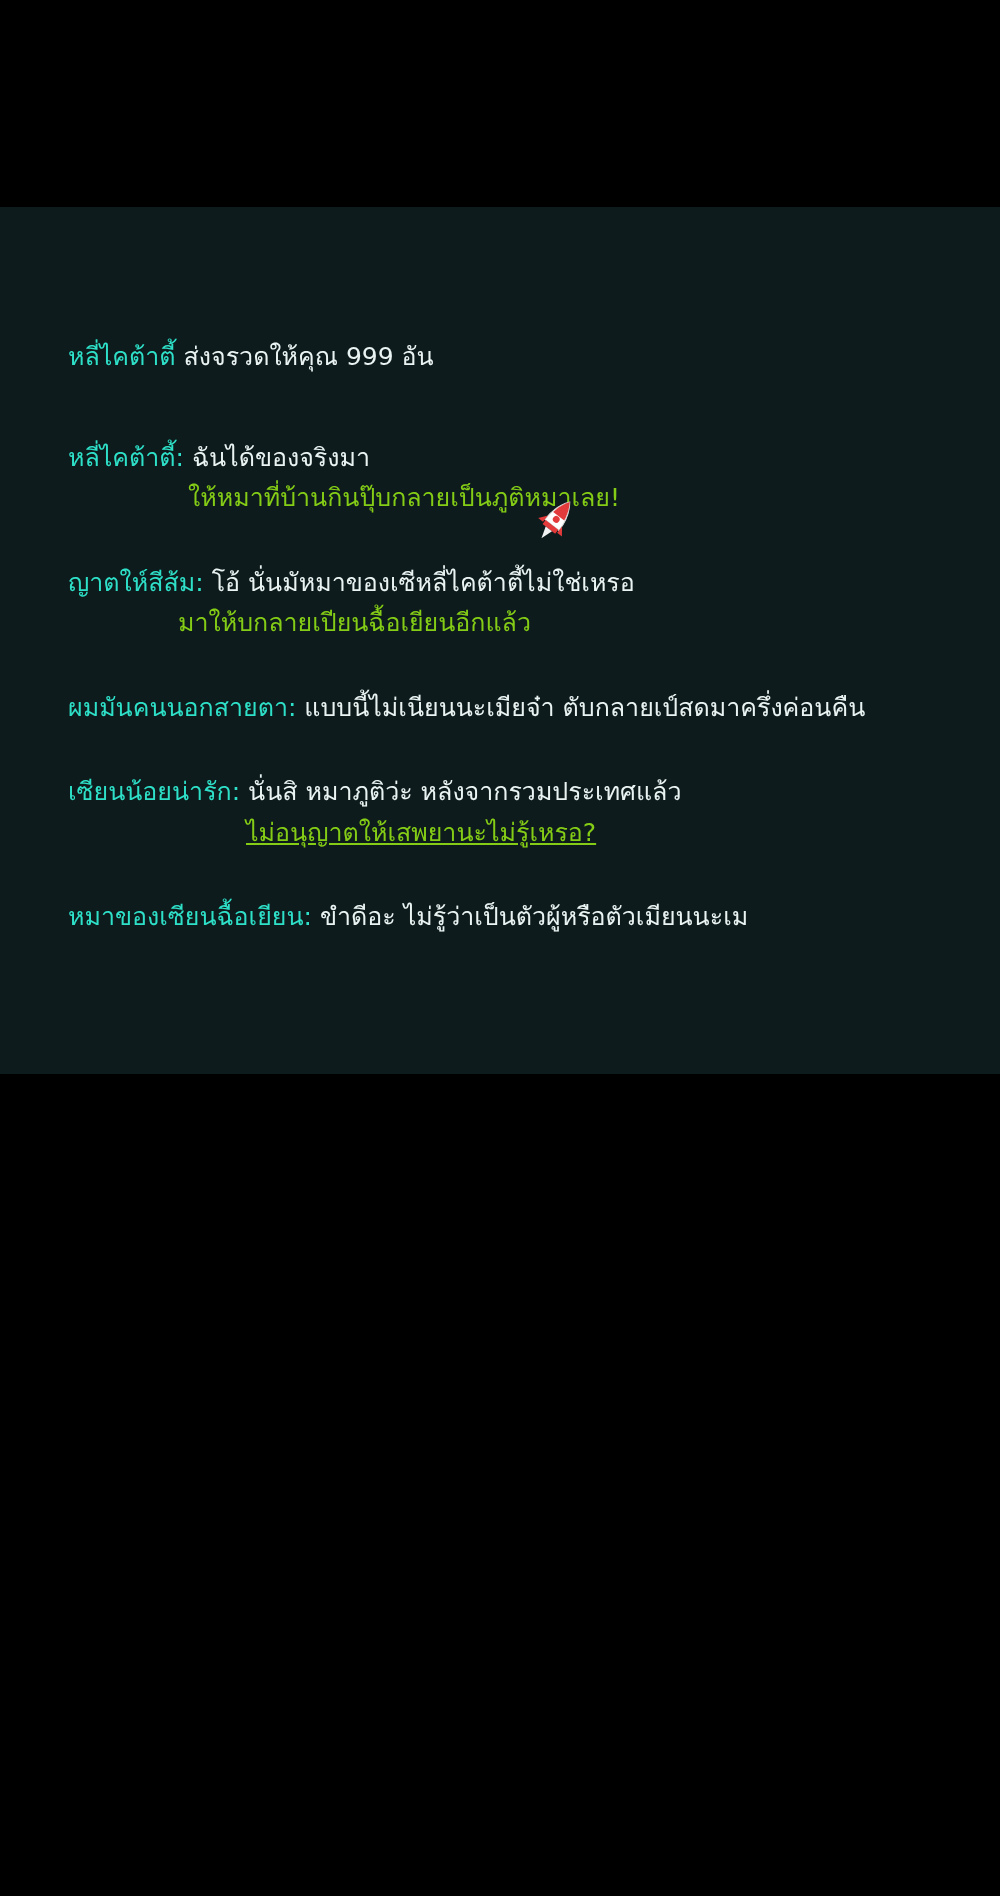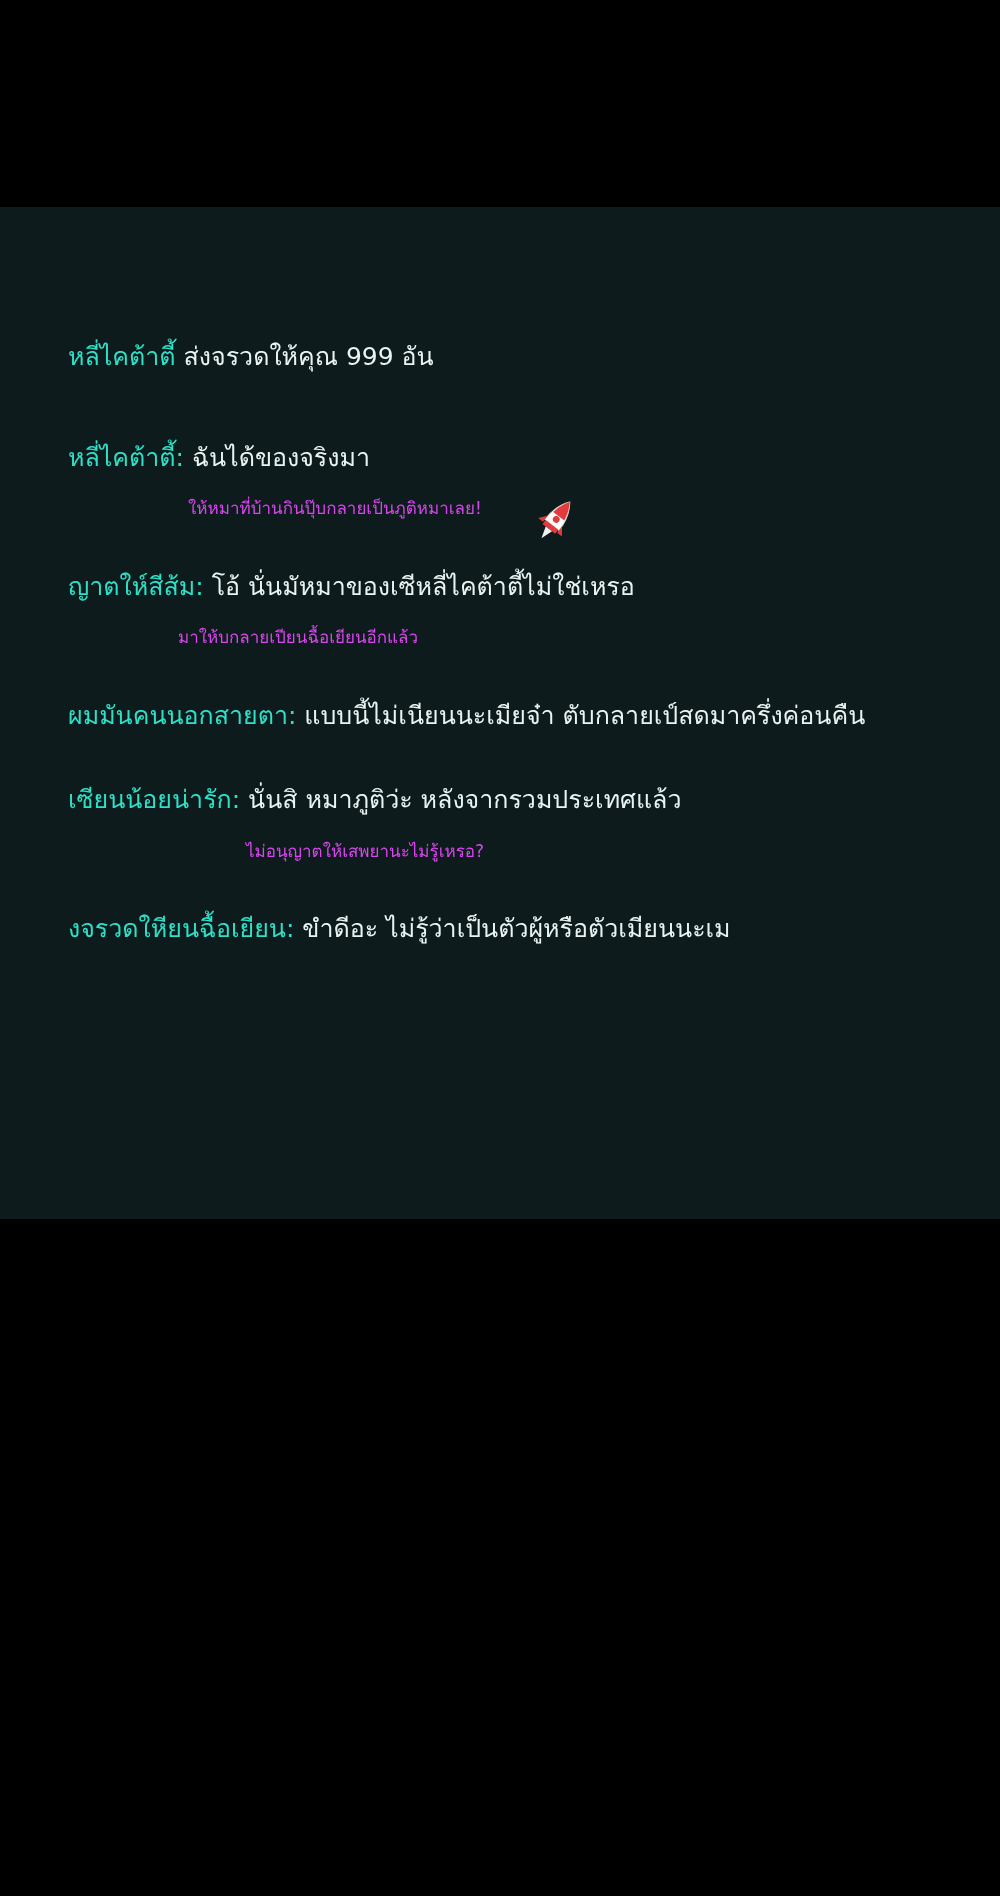--- a/index.html
+++ b/index.html
@@ -17,21 +17,21 @@
     position: relative;
     width: 1000px;
     height: 1896px;
     background: #000000;
   }
   .panel {
     position: absolute;
     left: 0;
     top: 207px;
     width: 1000px;
-    height: 1012px;
+    height: 867px;
     background: #0d1b1c;
   }
   .comment-list {
     position: absolute;
     left: 0;
     top: 0;
     width: 1000px;
     padding-top: 130px;
     box-sizing: border-box;
   }
@@ -50,28 +50,27 @@
     color: #2ee0c8;
     font-size: 25px;
     white-space: nowrap;
   }
   .body-text {
     color: #e9f3f2;
     font-size: 25px;
   }
   .indent-line {
     display: block;
-    color: #d946ef;
-    font-size: 17px;
-    margin-top: 17px;
+    color: #84cc16;
+    font-size: 25px;
   }
   .ind-1 { padding-left: 110px; }
   .ind-2 { padding-left: 120px; }
   .ind-3 { padding-left: 228px; }
-  .ind-4 { padding-left: 178px; }
+  .ind-4 { padding-left: 178px; text-decoration: underline; }
   .rocket {
     position: absolute;
     left: 532px;
     top: 288px;
     width: 46px;
     height: 52px;
   }
   .rocket svg { display: block; }
 </style>
 </head>
@@ -104,21 +103,21 @@
         <span class="body-text">แบบนี้ไม่เนียนนะเมียจ๋า ตับกลายเป์สดมาครึ่งค่อนคืน</span>
       </div>
 
       <div class="comment">
         <span class="author">เซียนน้อยน่ารัก:</span>
         <span class="body-text">นั่นสิ หมาภูติว่ะ หลังจากรวมประเทศแล้ว</span>
         <span class="indent-line ind-4">ไม่อนุญาตให้เสพยานะไม่รู้เหรอ?</span>
       </div>
 
       <div class="comment">
-        <span class="author">งจรวดใหียนฉื้อเยียน:</span>
+        <span class="author">หมาของเซียนฉื้อเยียน:</span>
         <span class="body-text">ขำดีอะ ไม่รู้ว่าเป็นตัวผู้หรือตัวเมียนนะเม</span>
       </div>
 
     </div>
 
     <div class="rocket">
       <svg width="46" height="52" viewBox="0 0 46 52">
         <g transform="rotate(38 23 26)">
           <path d="M23 2 C30 11 32 22 32 31 L14 31 C14 22 16 11 23 2 Z" fill="#ffffff" stroke="#d8d8d8" stroke-width="1"></path>
           <path d="M23 2 C27 8 29 14 30 20 L16 20 C17 14 19 8 23 2 Z" fill="#e33b3b"></path>

